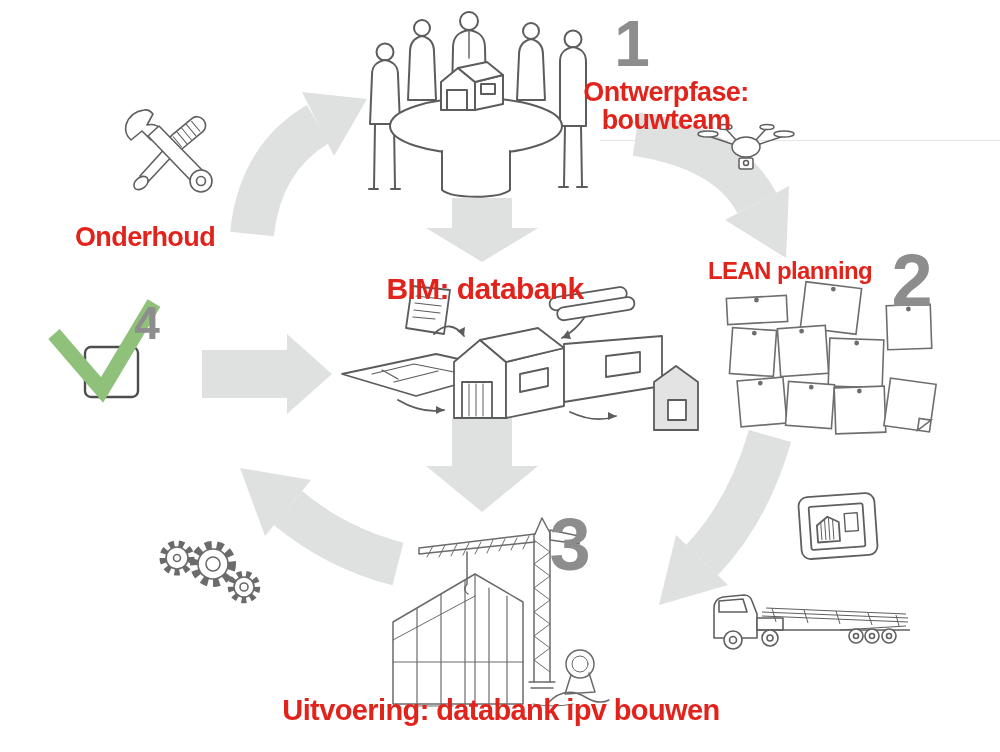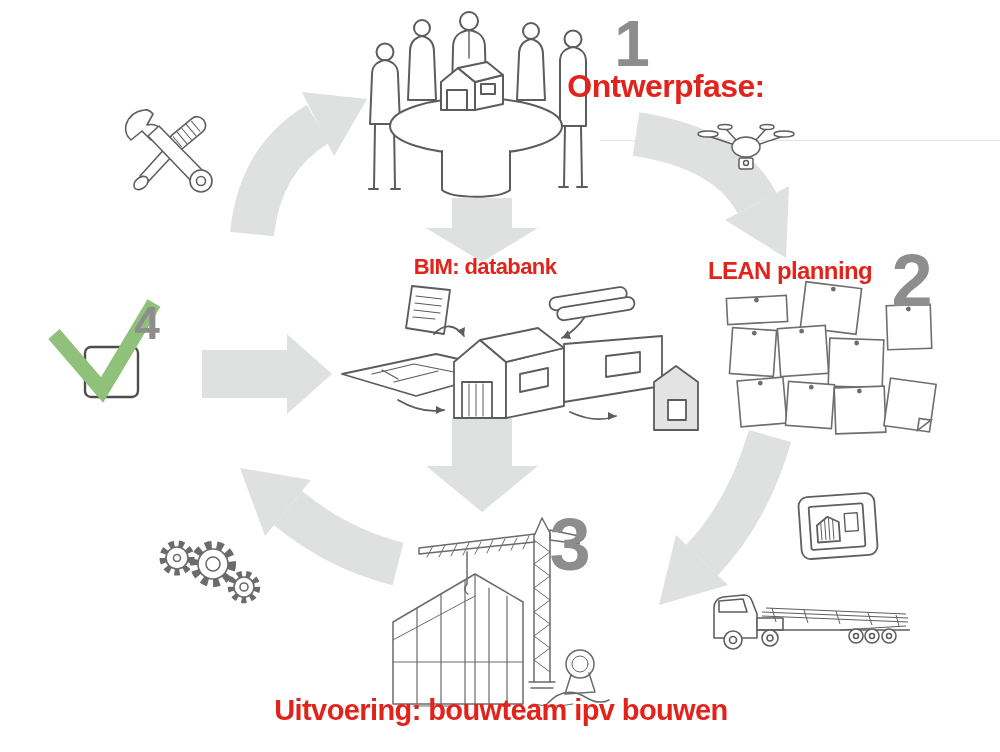--- a/index.html
+++ b/index.html
@@ -267,22 +267,24 @@
   <svg class="illus" style="left:40px;top:290px;width:150px;height:118px" viewBox="0 0 150 118" xmlns="http://www.w3.org/2000/svg">
     <rect x="45" y="57" width="53" height="50" rx="6" fill="#fff" stroke="#4d4d4d" stroke-width="2.4"></rect>
     <path d="M14,44 L62,100 L114,13" fill="none" stroke="var(--check-green,#8fc17b)" stroke-width="15" stroke-linejoin="miter"></path>
   </svg>
 
   <div class="num" style="left:606px;top:12px;width:52px;font-size:64px">1</div>
   <div class="num" style="left:884px;top:244px;width:56px;font-size:74px">2</div>
   <div class="num" style="left:540px;top:508px;width:60px;font-size:74px">3</div>
   <div class="num" style="left:126px;top:300px;width:42px;font-size:46px">4</div>
 
-  <div class="red-label" style="left:555px;top:70px;width:222px;font-size:32px">
+  <div class="red-label" style="left:555px;top:78px;width:222px;font-size:27px">
     <div>Ontwerpfase:</div>
+    <div>bouwteam</div>
   </div>
   <div class="red-label" style="left:20px;top:223px;width:250px;font-size:27px">
+    <div>Onderhoud</div>
   </div>
-  <div class="red-label" style="left:355px;top:255px;width:260px;font-size:22px">BIM: databank</div>
+  <div class="red-label" style="left:355px;top:273px;width:260px;font-size:30px">BIM: databank</div>
   <div class="red-label" style="left:677px;top:258px;width:226px;font-size:24px">LEAN planning</div>
-  <div class="red-label" style="left:241px;top:695px;width:520px;font-size:29px">Uitvoering: bouwteam ipv bouwen</div>
+  <div class="red-label" style="left:241px;top:695px;width:520px;font-size:29px">Uitvoering: databank ipv bouwen</div>
 
 </div>
 
 </body></html>

